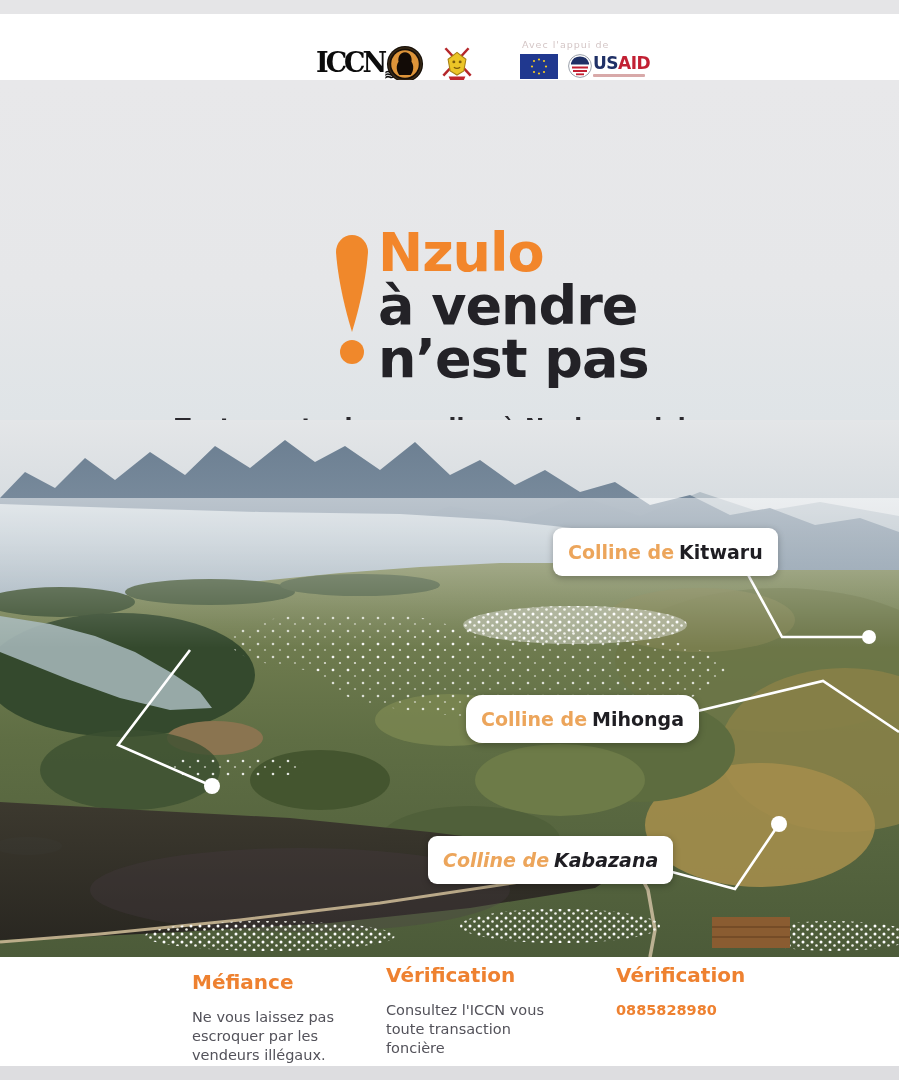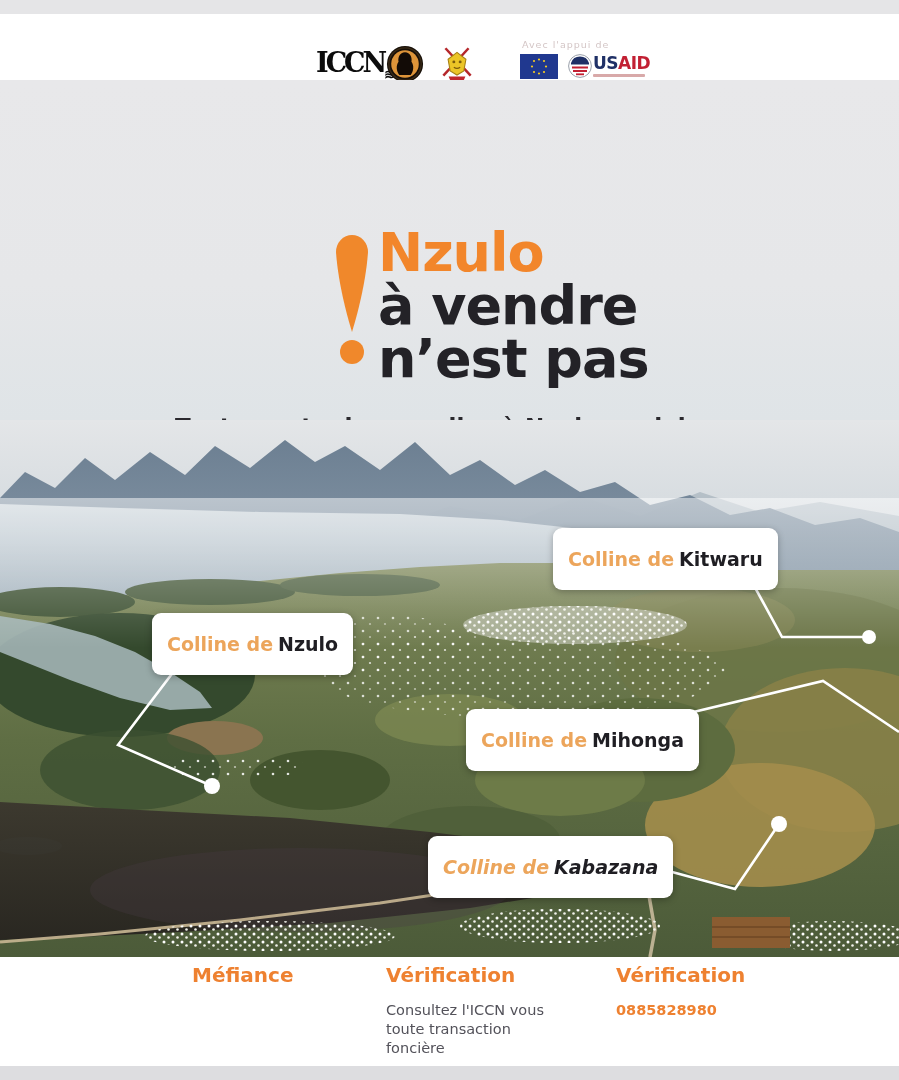--- a/index.html
+++ b/index.html
@@ -34,36 +34,36 @@
   .title-block{position:absolute;left:378px;top:146px;line-height:53px;
     font-weight:800;font-size:54px;letter-spacing:-1px;color:#232227;}
   .title-block .w1{color:#f2862b;}
   .subtitle{position:absolute;left:130px;top:332px;width:650px;text-align:center;
     font-weight:700;font-size:23px;line-height:30px;color:#2a292e;}
 
   
   .photo{position:absolute;left:0;top:420px;width:899px;height:537px;overflow:hidden;}
   .photo svg{position:absolute;left:0;top:0;}
   .map-label{position:absolute;background:#ffffff;border-radius:9px;
-    padding:20px 15px;box-shadow:0 2px 7px rgba(0,0,0,0.28);
+    padding:13px 15px;box-shadow:0 2px 7px rgba(0,0,0,0.28);
     font-size:19px;white-space:nowrap;}
   .map-label .prefix{color:#eca55b;font-weight:600;}
   .map-label .cname{color:#1f1e23;font-weight:800;margin-left:5px;}
   .lbl-kitwaru{left:553px;top:108px;}
   .lbl-nzulo{left:152px;top:193px;}
-  .lbl-mihonga{left:466px;top:289px;}
+  .lbl-mihonga{left:466px;top:275px;border-radius:16px;}
   .lbl-kabazana{left:428px;top:416px;font-style:italic;}
 
   
   .footer{position:absolute;left:0;top:957px;width:899px;height:109px;background:#ffffff;}
   .fcol{position:absolute;top:6px;}
   .fcol .ftitle{font-size:20px;font-weight:800;color:#ee8130;margin-bottom:14px;}
   .fcol .fbody{font-size:14.5px;line-height:19px;color:#53525a;white-space:pre-line;}
   .fcol .fphone{font-size:14.5px;line-height:19px;font-weight:800;color:#ee8130;}
-  .fcol1{left:192px;width:175px;}
+  .fcol1{left:192px;width:175px;margin-top:7px;}
   .fcol2{left:386px;width:185px;}
   .fcol3{left:616px;width:200px;}
 </style>
 </head>
 <body>
 
 <div class="top-strip"></div>
 
 <div class="header">
   <div class="iccn-logo"><span>ICCN</span><span class="tail">≋</span></div>
@@ -229,34 +229,34 @@
       <polyline points="624,439 735,469 779,404"></polyline>
     </g>
     <circle cx="869" cy="217" r="7" fill="#ffffff"></circle>
     <circle cx="212" cy="366" r="8" fill="#ffffff"></circle>
     <circle cx="779" cy="404" r="8" fill="#ffffff"></circle>
   </svg>
 
   <div class="map-label lbl-kitwaru">
     <span class="prefix">Colline de</span><span class="cname">Kitwaru</span>
   </div>
-  <div class="map-label lbl-nzulo">
-    <span class="prefix">Colline de</span><span class="cname">Nzulo</span>
-  </div>
   <div class="map-label lbl-mihonga">
     <span class="prefix">Colline de</span><span class="cname">Mihonga</span>
   </div>
   <div class="map-label lbl-kabazana">
     <span class="prefix">Colline de</span><span class="cname">Kabazana</span>
   </div>
 </div>
 
 <div class="footer">
   <div class="fcol fcol1">
     <div class="ftitle">Méfiance</div>
+    <div class="fbody">Ne vous laissez pas
+escroquer par les
+vendeurs illégaux.</div>
   </div>
   <div class="fcol fcol2">
     <div class="ftitle">Vérification</div>
     <div class="fbody">Consultez l'ICCN vous
 toute transaction
 foncière</div>
   </div>
   <div class="fcol fcol3">
     <div class="ftitle">Vérification</div>
     <div class="fphone">0885828980</div>

